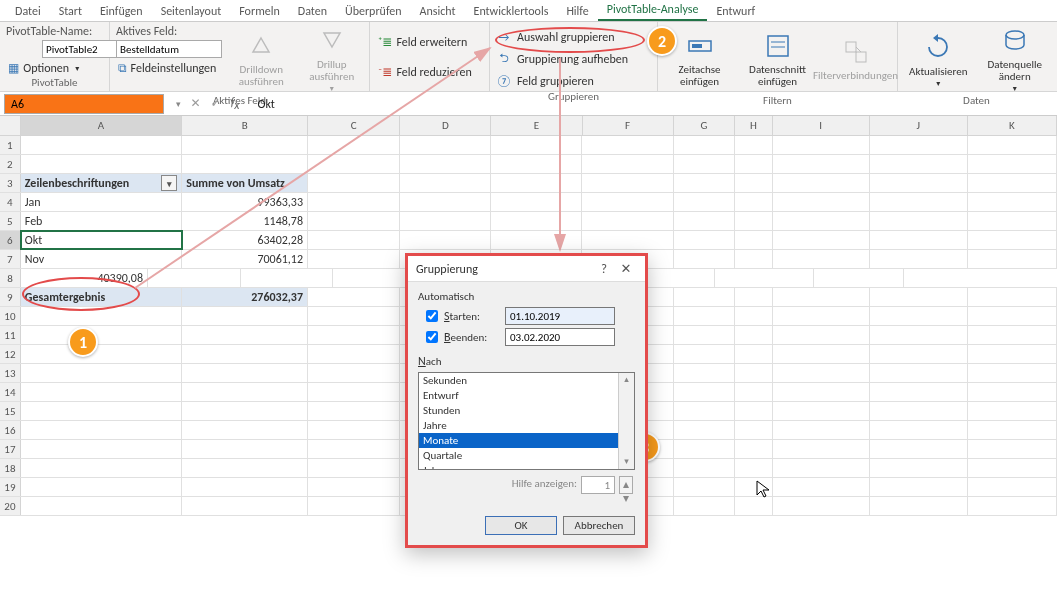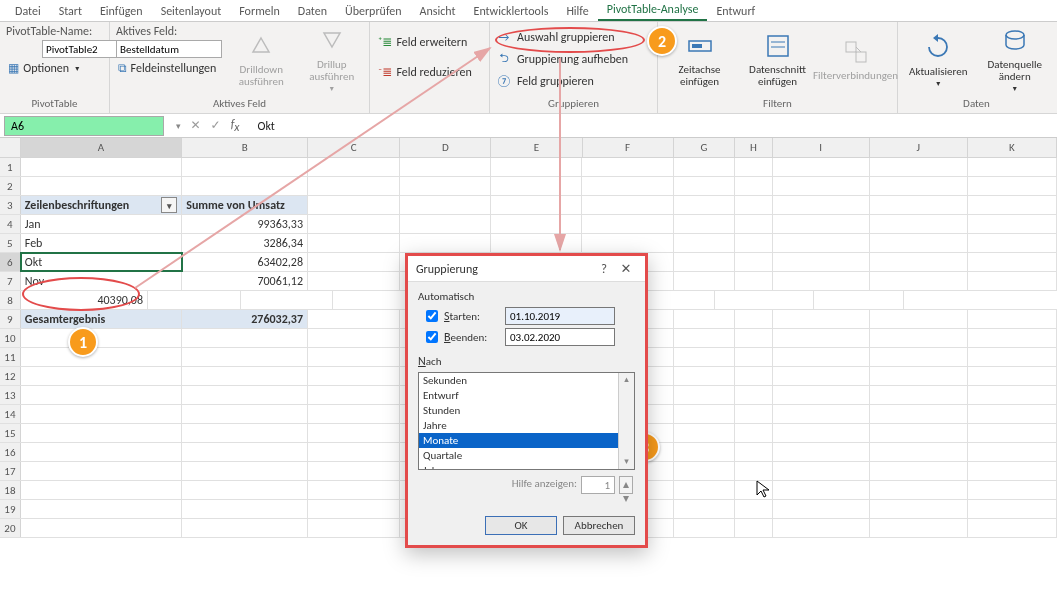--- a/index.html
+++ b/index.html
@@ -1,34 +1,34 @@
 <!DOCTYPE html>
 <html><head>
 <meta charset="utf-8">
 <style>
 *{box-sizing:border-box;margin:0;padding:0;font-family:"Segoe UI",Calibri,sans-serif;font-size:12px}
 body{background:#fff;width:1057px;height:596px;position:relative;overflow:hidden;color:#333}
 .tabs{display:flex;background:#fff;border-bottom:1px solid #ccc;height:22px;align-items:flex-end;padding-left:6px}
 .tab{padding:3px 9px;color:#595959;cursor:pointer;font-size:12px}
 .tab.active{color:#217346;border-bottom:2px solid #217346;font-weight:400}
-.ribbon{display:flex;background:#f3f2f1;border-bottom:1px solid #d6d6d6;height:92px}
+.ribbon{display:flex;background:#f3f2f1;border-bottom:1px solid #d6d6d6;height:70px}
 .rgroup{display:flex;flex-direction:column;border-right:1px solid #d6d6d6;padding:2px 6px 1px}
 .rgroup-body{flex:1;display:flex;align-items:flex-start;gap:8px}
 .rgroup-label{text-align:center;color:#666;font-size:11px;padding-bottom:2px}
 .rcol{display:flex;flex-direction:column;gap:2px;font-size:11px;color:#333}
 .rcol .lbl{color:#555}
 .rinput{border:1px solid #a9a9a9;background:#fff;padding:1px 3px;width:88px;height:18px;font-size:11px}
 .rbtn{display:flex;align-items:center;gap:4px;padding:1px 2px;color:#333;cursor:pointer}
 .bigbtn{display:flex;flex-direction:column;align-items:center;justify-content:center;width:70px;height:70px;color:#333;cursor:pointer}
 .bigbtn.disabled{color:#a0a0a0}
 .bigbtn .ico{width:32px;height:32px;margin-bottom:2px;display:flex;align-items:center;justify-content:center;color:#3b78b5}
 .grp-item{display:flex;align-items:center;gap:5px;padding:2px 0;cursor:pointer}
 .grp-item .mini{width:16px;height:14px;display:inline-flex;align-items:center;justify-content:center;color:#3b78b5}
 .nmbox{display:flex;align-items:center;border-bottom:1px solid #ccc;background:#fff;height:24px}
-.nmbox .cellref{width:160px;border:1px solid #a9a9a9;margin:2px 4px;padding:2px 6px;background:#86efac;height:20px;font-size:12px}
+.nmbox .cellref{width:160px;border:1px solid #a9a9a9;margin:2px 4px;padding:2px 6px;background:#f97316;height:20px;font-size:12px}
 .nmbox .fxarea{display:flex;align-items:center;gap:10px;padding:0 8px;color:#888}
 .nmbox .fxval{color:#222;padding-left:10px}
 .grid{position:relative}
 .colhdrs{display:flex;background:#f0f0f0;border-bottom:1px solid #d4d4d4;height:20px}
 .rowhdr{width:21px;background:#f0f0f0;border-right:1px solid #d4d4d4;text-align:center;color:#666;font-size:11px;display:flex;align-items:center;justify-content:center}
 .ch{border-right:1px solid #d4d4d4;text-align:center;color:#555;font-size:11px;display:flex;align-items:center;justify-content:center;background:#f0f0f0}
 .ch.selA{background:#d6d6d6}
 .rows{}
 .row{display:flex;height:19px;border-bottom:1px solid #e0e0e0}
 .rh{width:21px;background:#f0f0f0;border-right:1px solid #d4d4d4;text-align:center;color:#555;font-size:11px;display:flex;align-items:center;justify-content:center}
@@ -313,21 +313,21 @@
         <div class="cell" style="width: 92px;"></div>
         <div class="cell" style="width: 62px;"></div>
         <div class="cell" style="width: 38px;"></div>
         <div class="cell" style="width: 98px;"></div>
         <div class="cell" style="width: 99px;"></div>
         <div class="cell" style="width: 90px;"></div>
       </div>
       <div class="row">
         <div class="rh">5</div>
         <div class="cell" style="width: 163px;">Feb</div>
-        <div class="cell rjust" style="width: 127px;">3286,34</div>
+        <div class="cell rjust" style="width: 127px;">1148,78</div>
         <div class="cell" style="width: 93px;"></div>
         <div class="cell" style="width: 92px;"></div>
         <div class="cell" style="width: 92px;"></div>
         <div class="cell" style="width: 92px;"></div>
         <div class="cell" style="width: 62px;"></div>
         <div class="cell" style="width: 38px;"></div>
         <div class="cell" style="width: 98px;"></div>
         <div class="cell" style="width: 99px;"></div>
         <div class="cell" style="width: 90px;"></div>
       </div>

